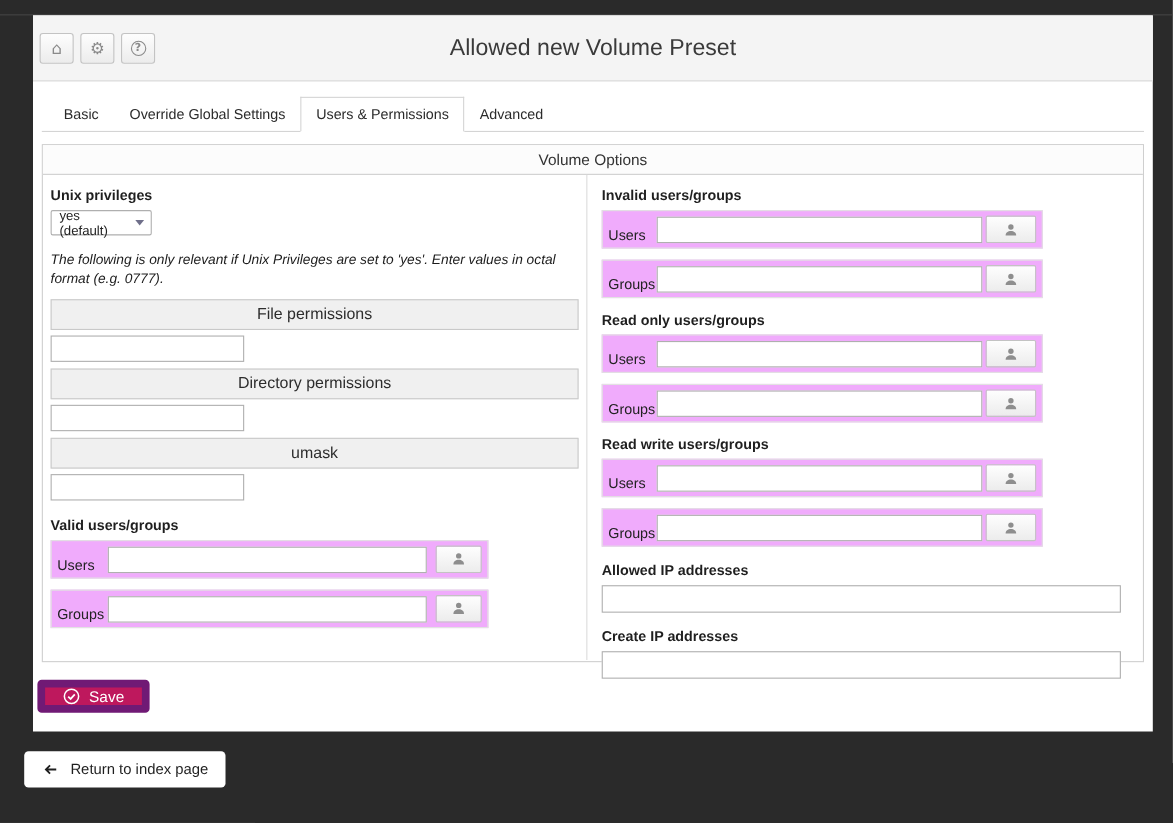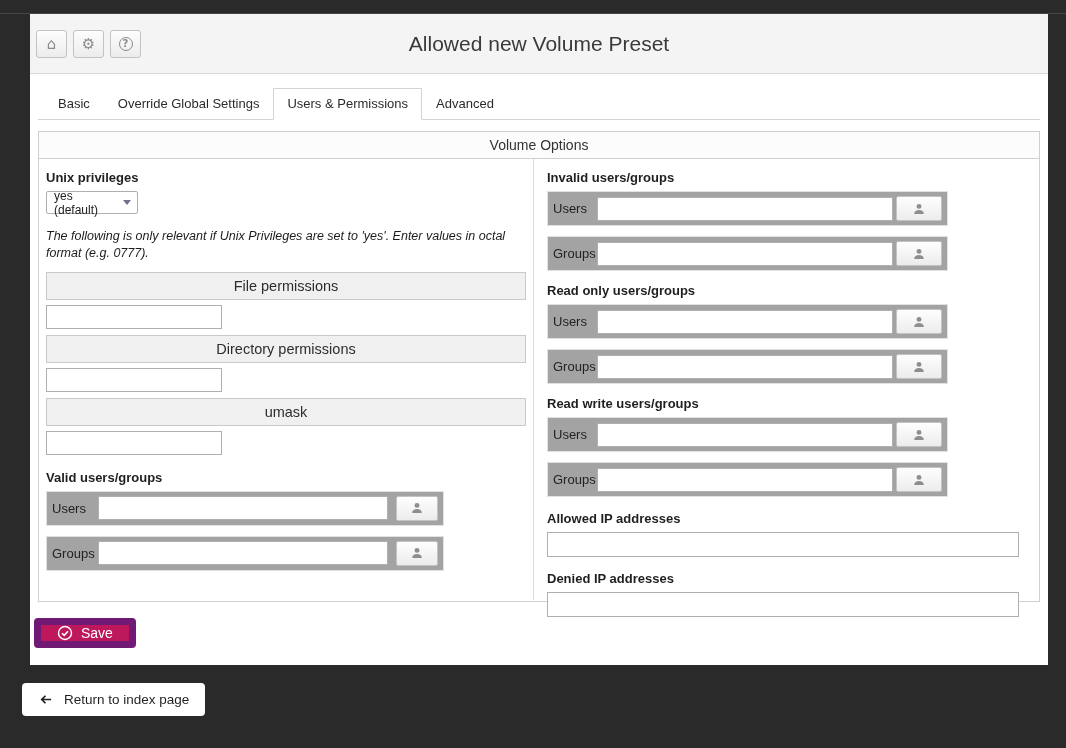--- a/index.html
+++ b/index.html
@@ -80,21 +80,21 @@
   .section-bar {
     border: 1px solid #c9c9c9; background: #f0f0f0; text-align: center;
     font-size: 14.5px; color: #2d2d2d; padding: 5px 0;
   }
   .perm-input {
     display: block; width: 176px; height: 24px; border: 1px solid #afafaf;
     margin: 5px 0 6px 0; padding: 0 5px; font-size: 13px;
   }
 
   .ug-row {
-    display: flex; align-items: center; border: 1px solid #e2e2e2; background: #a3a3a3;
+    display: flex; align-items: flex-end; border: 1px solid #e2e2e2; background: #f0abfc;
     padding: 4px 5px; margin-bottom: 10px; width: fit-content;
   }
   .ug-label { width: 46px; font-size: 13px; color: #222; }
   .ug-input { width: 290px; height: 24px; border: 1px solid #afafaf; padding: 0 5px; font-size: 13px; }
   .col-right .ug-label { width: 44px; }
   .col-right .ug-input { width: 296px; }
   .picker-btn {
     width: 42px; height: 25px; border: 1px solid #c3c3c3; border-radius: 2px;
     background: linear-gradient(#fefefe, #ececec); margin-left: 8px; cursor: pointer;
     display: inline-flex; align-items: center; justify-content: center;
@@ -264,21 +264,21 @@
                   <circle cx="8" cy="5" r="2.8" fill="#8e8e8e"></circle>
                   <path d="M2.5 13.8 c0-3 2.4-4.7 5.5-4.7 s5.5 1.7 5.5 4.7 z" fill="#8e8e8e"></path>
                 </svg>
             </button>
           </div>
         </div>
 
         <div class="field-label ip-label">Allowed IP addresses</div>
         <input class="ip-input" type="text" value="" style="">
 
-        <div class="field-label ip-label">Denied IP addresses</div>
+        <div class="field-label ip-label">Create IP addresses</div>
         <input class="ip-input" type="text" value="" style="">
 
       </div>
     </div>
   </div>
 
   <button class="save-btn">
     <svg width="16" height="16" viewBox="0 0 16 16">
       <circle cx="8" cy="8" r="6.5" fill="none" stroke="#ffffff" stroke-width="1.4"></circle>
       <path d="M5 8.2 L7.2 10.4 L11 6.2" fill="none" stroke="#ffffff" stroke-width="1.6"></path>

